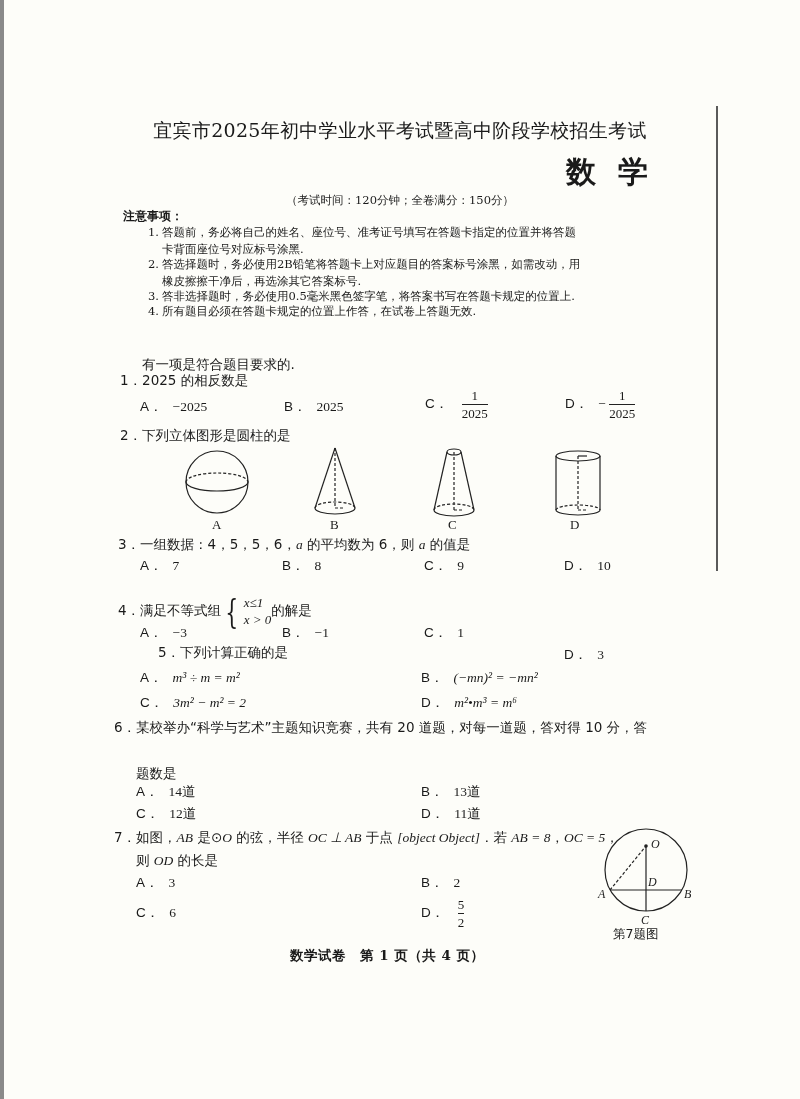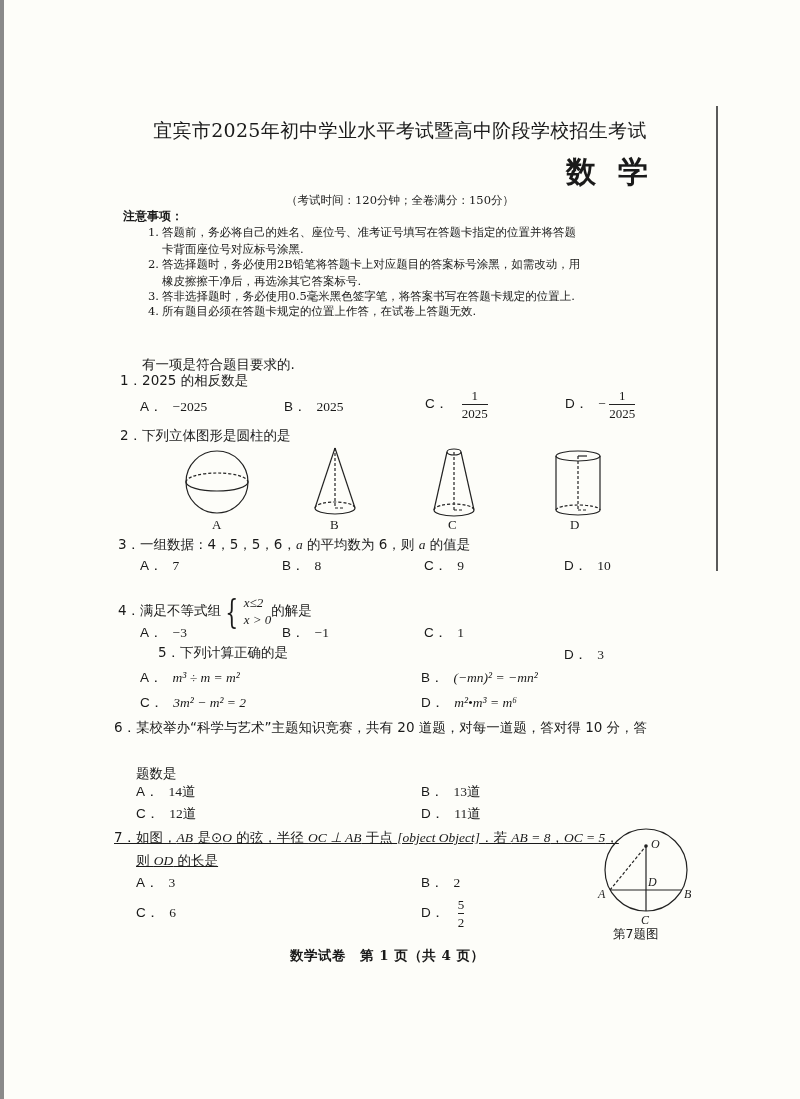--- a/index.html
+++ b/index.html
@@ -138,21 +138,21 @@
 </div>
 <div class="abs opt" style="left:140px; top:557px;"><span class="lbl">A．</span><span>7</span></div>
 <div class="abs opt" style="left:282px; top:557px;"><span class="lbl">B．</span><span>8</span></div>
 <div class="abs opt" style="left:424px; top:557px;"><span class="lbl">C．</span><span>9</span></div>
 <div class="abs opt" style="left:564px; top:557px;text-align:center;"><span class="lbl">D．</span><span>10</span></div>
 
 <div class="abs q" style="left:118px; top:578px;margin-top:16px;">
   <span style="vertical-align:middle">4．满足不等式组</span><span class="brace-sys">
       <span class="brace">{</span>
       <span class="sys-lines">
-        <span class="math">x≤2</span>
+        <span class="math">x≤1</span>
         <span class="math">x &gt; 0</span>
       </span>
     </span><span style="vertical-align:middle">的解是</span>
 </div>
 <div class="abs opt" style="left:140px; top:624px;"><span class="lbl">A．</span><span>−3</span></div>
 <div class="abs opt" style="left:282px; top:624px;"><span class="lbl">B．</span><span>−1</span></div>
 <div class="abs opt" style="left:424px; top:624px;"><span class="lbl">C．</span><span>1</span></div>
 <div class="abs opt" style="left:564px; top:646px;"><span class="lbl">D．</span><span>3</span></div>
 
 <div class="abs q" style="left:118px; top:644px;margin-left:40px;">5．下列计算正确的是</div>
@@ -164,21 +164,21 @@
 <div class="abs q" style="left:114px; top:716px; line-height:23px;">
   <span>6．某校举办“科学与艺术”主题知识竞赛，共有 20 道题，对每一道题，答对得 10 分，答</span><br>
   <br>
   <span style="padding-left:22px">题数是</span>
 </div>
 <div class="abs opt" style="left:136px; top:783px;"><span class="lbl">A．</span><span>14道</span></div>
 <div class="abs opt" style="left:421px; top:783px;"><span class="lbl">B．</span><span>13道</span></div>
 <div class="abs opt" style="left:136px; top:805px;"><span class="lbl">C．</span><span>12道</span></div>
 <div class="abs opt" style="left:421px; top:805px;"><span class="lbl">D．</span><span>11道</span></div>
 
-<div class="abs q" style="left:114px; top:826px; line-height:22px;text-decoration:underline;">
+<div class="abs q" style="left:114px; top:826px; line-height:22px;">
   <span>7．如图，</span><span class="math">AB</span><span> 是⊙</span><span class="math">O</span><span> 的弦，半径 </span><span class="math">OC ⊥ AB</span><span> 于点 </span><span class="math">[object Object]</span><span>．若 </span><span class="math">AB = 8</span><span>，</span><span class="math">OC = 5</span><span>，</span><br>
   <span style="padding-left:22px">则 </span><span class="math">OD</span><span> 的长是</span>
 </div>
 <div class="abs opt" style="left:136px; top:874px;"><span class="lbl">A．</span><span>3</span></div>
 <div class="abs opt" style="left:421px; top:874px;"><span class="lbl">B．</span><span>2</span></div>
 <div class="abs opt" style="left:136px; top:904px;"><span class="lbl">C．</span><span>6</span></div>
 <div class="abs opt" style="left:421px; top:897px;">
   <span class="lbl">D．</span>
   <span class="frac">
       <span>5</span>

